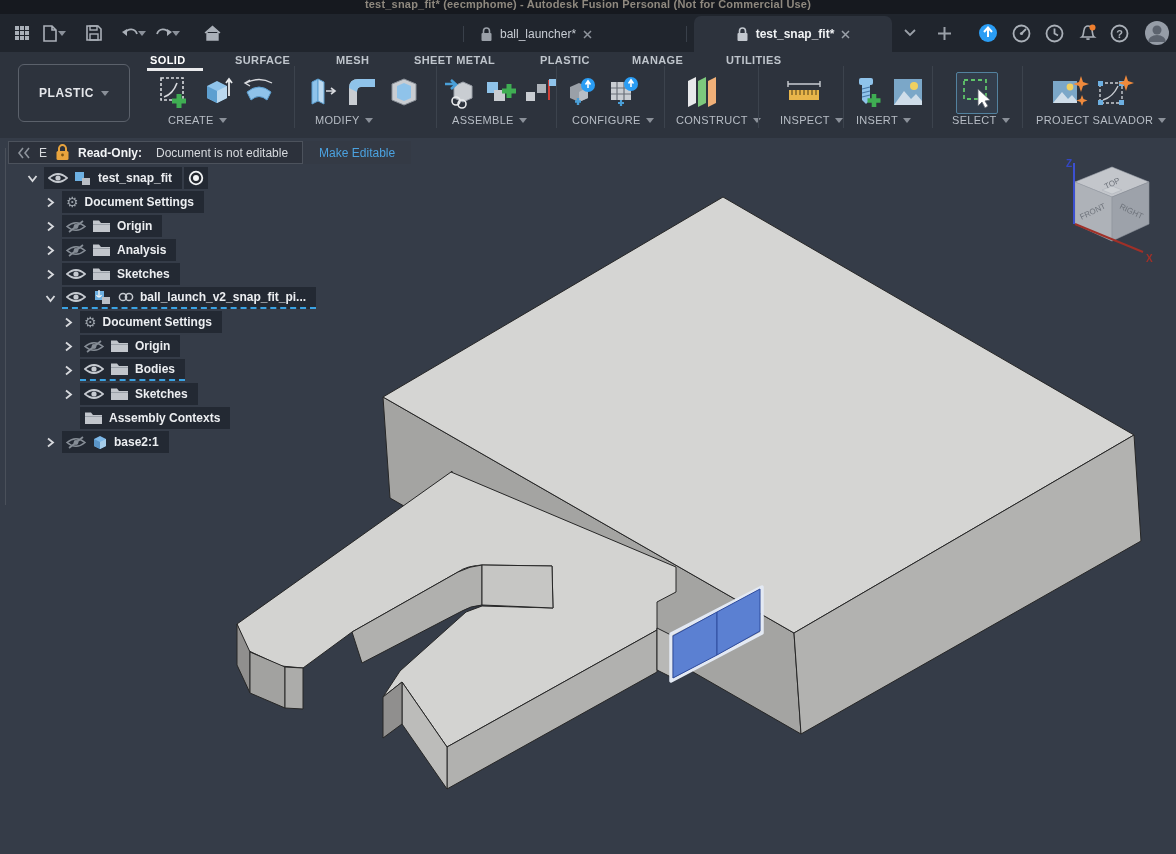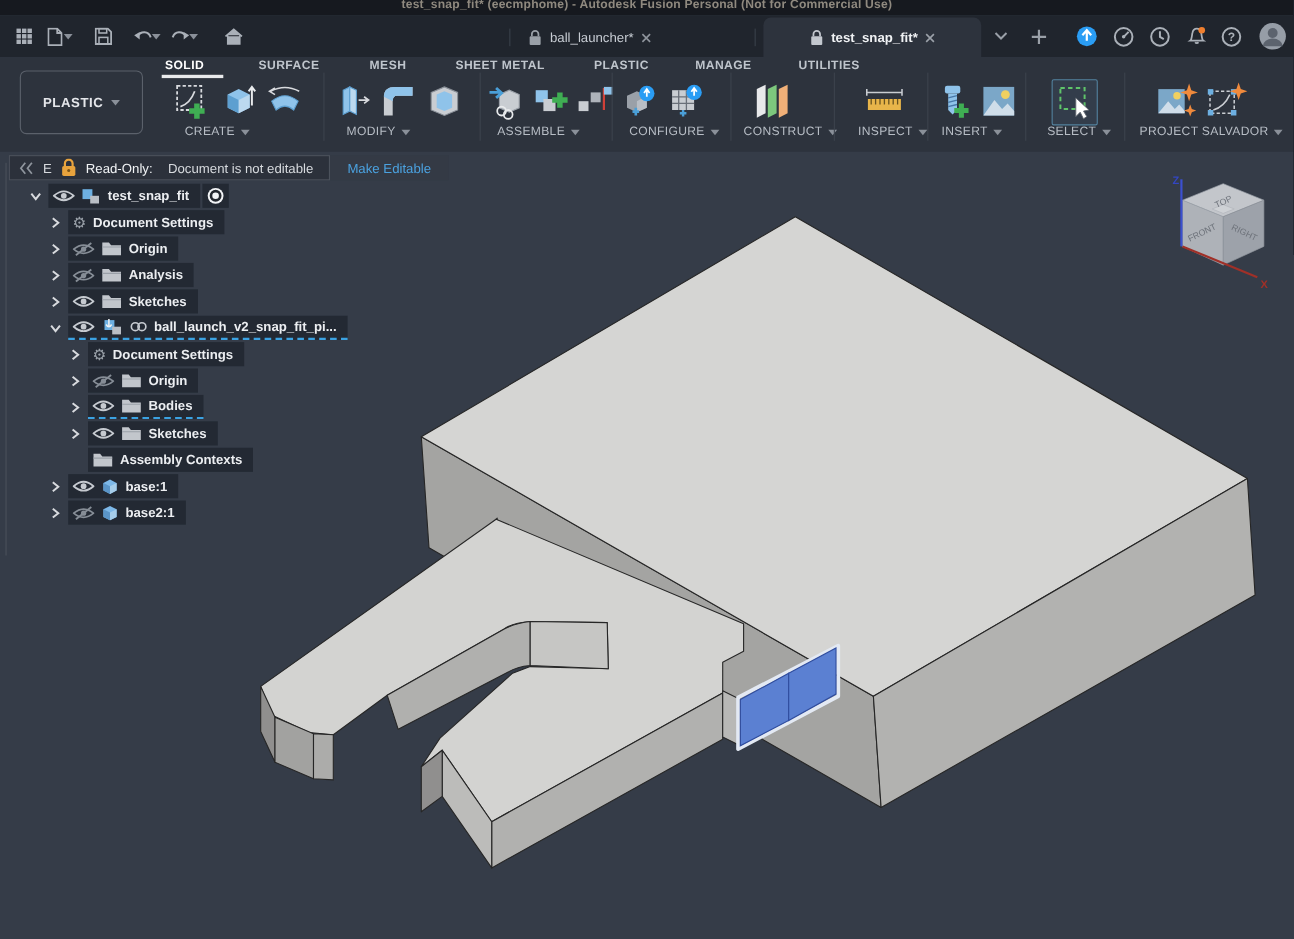--- a/index.html
+++ b/index.html
@@ -29,21 +29,21 @@
               font-size:12px;font-weight:bold;color:#e4e6ea;letter-spacing:.5px;}
   .group-label{position:absolute;top:62px;font-size:11px;color:#b7bdc5;letter-spacing:.3px;
                display:flex;align-items:center;gap:5px;white-space:nowrap;}
   .gsep{position:absolute;top:14px;width:1px;height:62px;background:#3c434d;}
   .ricon{position:absolute;top:20px;width:40px;height:40px;display:flex;align-items:center;justify-content:center;}
   .ricon.box{border:1px solid #53829f;background:#333d4b;border-radius:2px;}
   
   #readonly{position:absolute;left:8px;top:141px;height:23px;display:flex;align-items:stretch;}
   #readonly .frame{display:flex;align-items:center;gap:8px;padding:0 14px 0 8px;
                    background:#2c313b;border:1px solid #4c525c;}
-  #readonly .ro{font-size:12px;font-weight:normal;color:#f2f4f6;}
+  #readonly .ro{font-size:12px;font-weight:bold;color:#f2f4f6;}
   #readonly .msg{font-size:12px;color:#d7dade;margin-left:6px;}
   #readonly .mk{display:flex;align-items:center;padding:0 16px;background:#343a45;
                 font-size:12px;color:#4ba2e0;}
   
   #browser{position:absolute;left:0;top:166px;width:330px;}
   .trow{position:relative;height:24px;display:flex;align-items:center;}
   .chev{width:16px;height:16px;flex:0 0 16px;display:flex;align-items:center;justify-content:center;margin-right:4px;}
   .pill{display:flex;align-items:center;height:22px;background:rgba(34,40,50,.92);
         padding:0 10px 0 4px;gap:6px;}
   .pill.sel{border-bottom:2px dashed #3ba2e2;height:20px;}
@@ -671,47 +671,28 @@
           <span class="tlabel">Assembly Contexts</span>
         </span>
       </div>
       <div class="trow" style="padding-left: 42px;">
         <span class="chev">
           <svg width="9" height="11">
             <path d="M2,1.5 L7,5.5 L2,9.5" fill="none" stroke="#d8dade" stroke-width="1.8"></path>
           </svg>
         </span>
         <span class="pill">
-          <svg width="20" height="14">
-            <path d="M1,7 Q10,-1 19,7 Q10,15 1,7 Z" fill="none" stroke="#c6cad0" stroke-width="1.7"></path>
-            <circle cx="10" cy="7" r="2.6" fill="#c6cad0"></circle>
+          <svg width="20" height="15">
+            <path d="M1,7.5 Q10,0 19,7.5 Q10,15 1,7.5 Z" fill="none" stroke="#868d96" stroke-width="1.5"></path>
+            <circle cx="10" cy="7.5" r="2.4" fill="#868d96"></circle>
+            <path d="M3,13 L17,2" stroke="#868d96" stroke-width="1.7"></path>
           </svg>
           <svg width="16" height="15">
             <path d="M2,4 L8,1 L14,4 L14,11 L8,14 L2,11 Z" fill="#7db8e8"></path>
             <path d="M2,4 L8,7 L8,14 L2,11 Z" fill="#5a95c8"></path>
             <path d="M8,7 L14,4 L14,11 L8,14 Z" fill="#a6cdea"></path>
           </svg>
-          <span class="tlabel">base:1</span>
-        </span>
-      </div>
-      <div class="trow" style="padding-left: 42px;">
-        <span class="chev">
-          <svg width="9" height="11">
-            <path d="M2,1.5 L7,5.5 L2,9.5" fill="none" stroke="#d8dade" stroke-width="1.8"></path>
-          </svg>
-        </span>
-        <span class="pill">
-          <svg width="20" height="15">
-            <path d="M1,7.5 Q10,0 19,7.5 Q10,15 1,7.5 Z" fill="none" stroke="#868d96" stroke-width="1.5"></path>
-            <circle cx="10" cy="7.5" r="2.4" fill="#868d96"></circle>
-            <path d="M3,13 L17,2" stroke="#868d96" stroke-width="1.7"></path>
-          </svg>
-          <svg width="16" height="15">
-            <path d="M2,4 L8,1 L14,4 L14,11 L8,14 L2,11 Z" fill="#7db8e8"></path>
-            <path d="M2,4 L8,7 L8,14 L2,11 Z" fill="#5a95c8"></path>
-            <path d="M8,7 L14,4 L14,11 L8,14 Z" fill="#a6cdea"></path>
-          </svg>
           <span class="tlabel">base2:1</span>
         </span>
       </div>
     </div>
 
 </div>
 
 </body></html>

